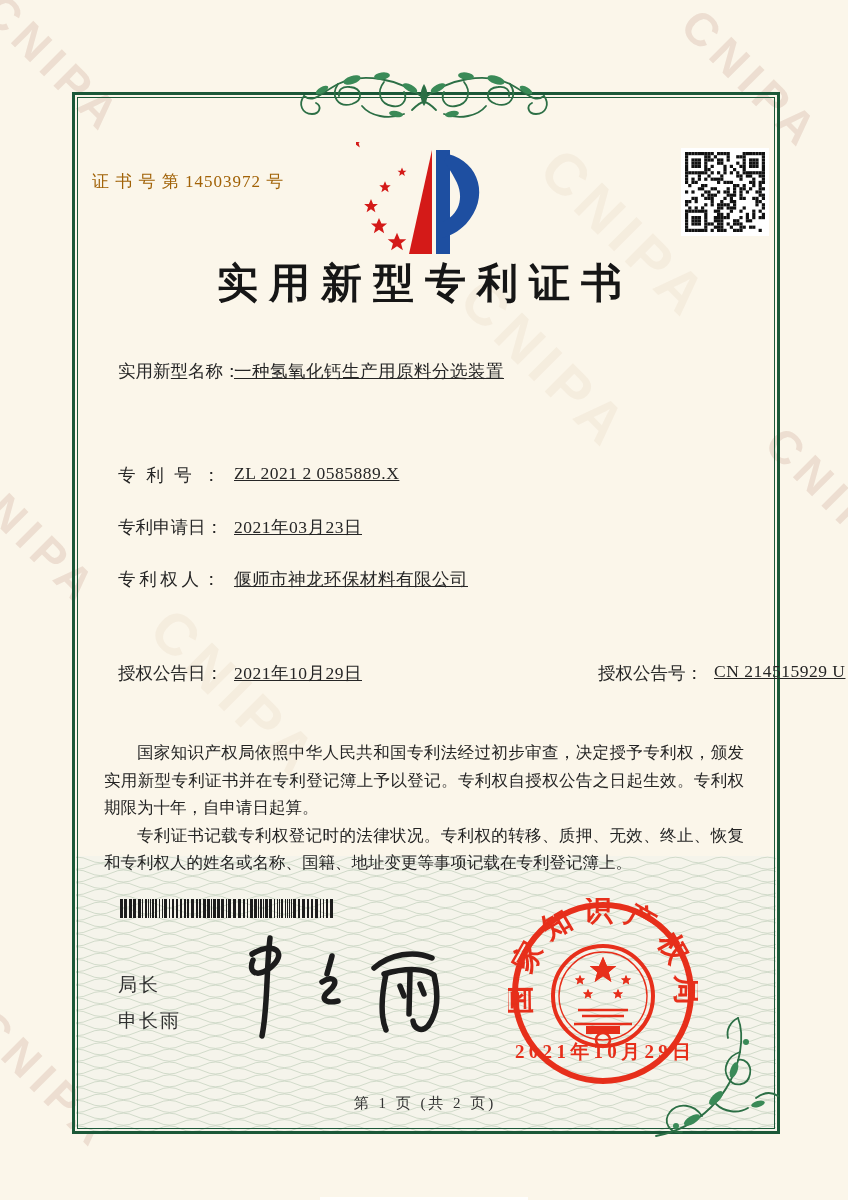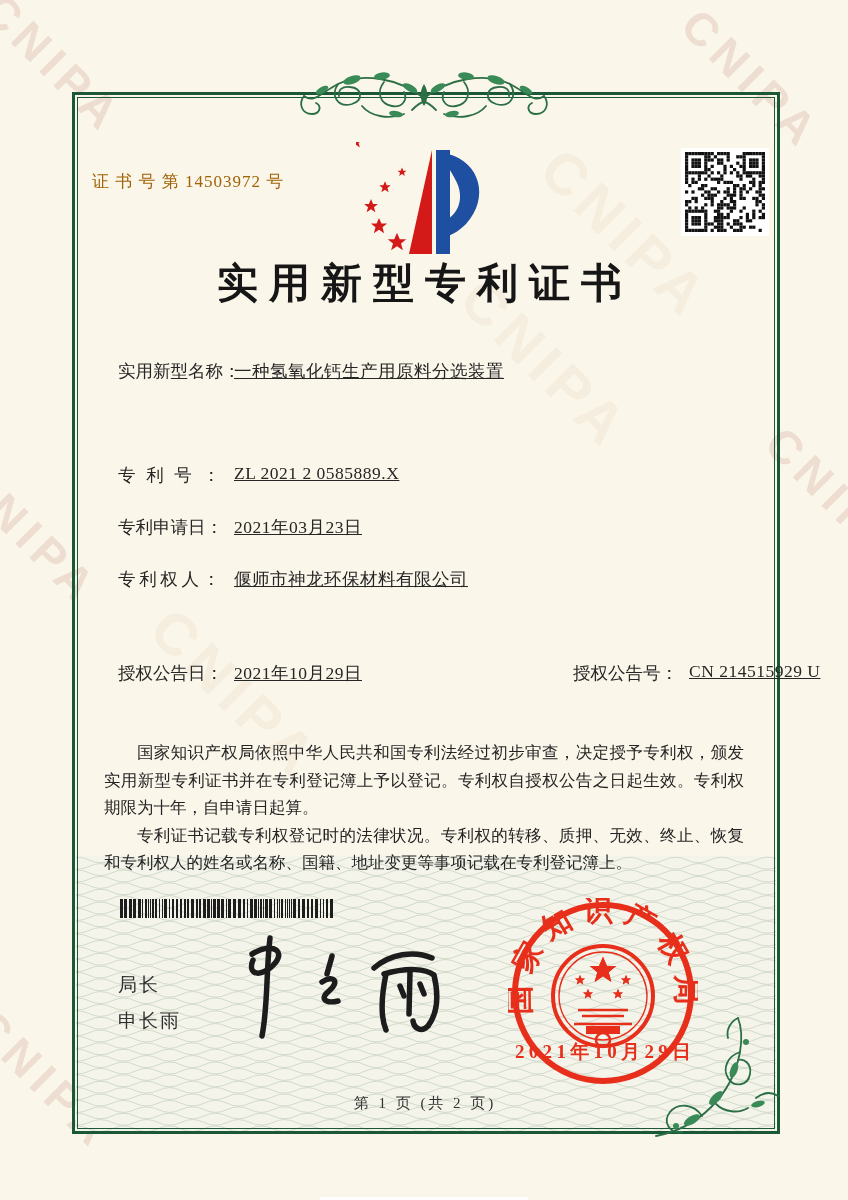--- a/index.html
+++ b/index.html
@@ -18,21 +18,21 @@
   
   .certno{position:absolute;left:92px;top:138px;font-size:17px;letter-spacing:1px;color:#a16207;margin-top:32px;}
   .title{position:absolute;left:72px;width:706px;top:256px;text-align:center;
          font-size:41px;font-weight:bold;letter-spacing:11px;color:#161616;}
   .qrbox{position:absolute;left:681px;top:148px;width:88px;height:88px;background:#fff;}
   
   .frow{position:absolute;left:118px;width:648px;font-size:17.5px;white-space:nowrap;}
   .flabel{display:inline-block;width:102px;text-align:justify;text-align-last:justify;
           vertical-align:top;}
   .fvalue{margin-left:14px;letter-spacing:.5px;text-decoration:underline;}
-  .gpair2{position:absolute;left:455px;top:0;}
+  .gpair2{position:absolute;left:480px;top:0;}
   
   .paras{position:absolute;left:104px;top:699px;width:640px;font-size:16.5px;line-height:27.6px;
          text-align:justify;color:#242424;margin-top:40px;}
   .paras p{margin:0;text-indent:2em;}
   
   .signer{position:absolute;left:118px;font-family:"Liberation Sans","DejaVu Sans",sans-serif;
           font-size:19px;color:#2f2f2f;letter-spacing:2px;}
   .pageinfo{position:absolute;left:72px;width:706px;top:1094px;text-align:center;
             font-size:15px;letter-spacing:3px;color:#333;}
   .notebox{position:absolute;left:50%;transform:translateX(-50%);top:1149px;background:#ffffff;

